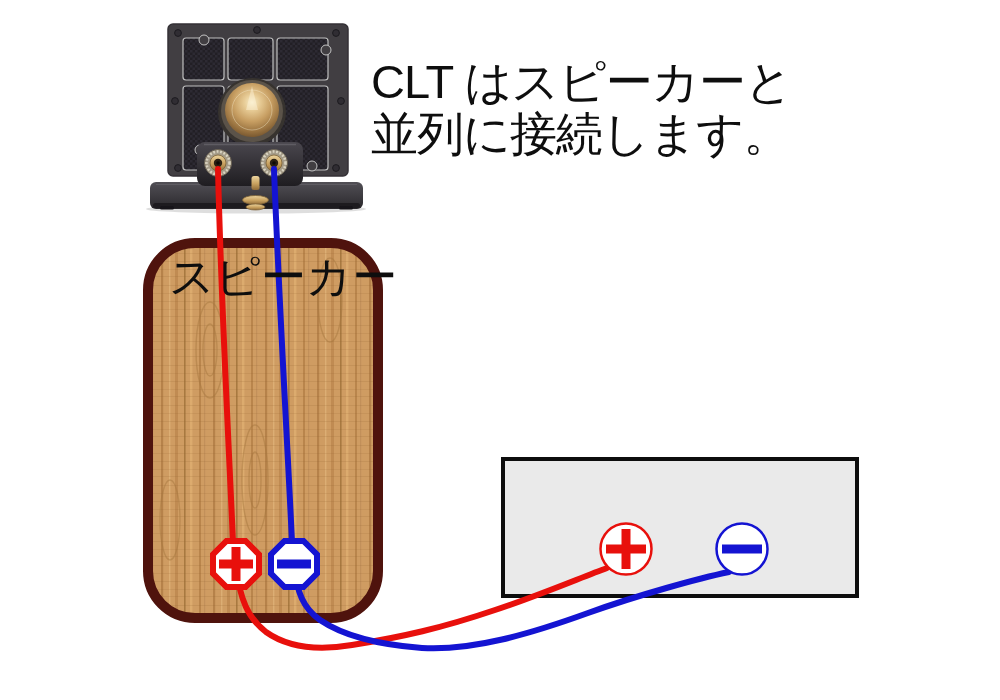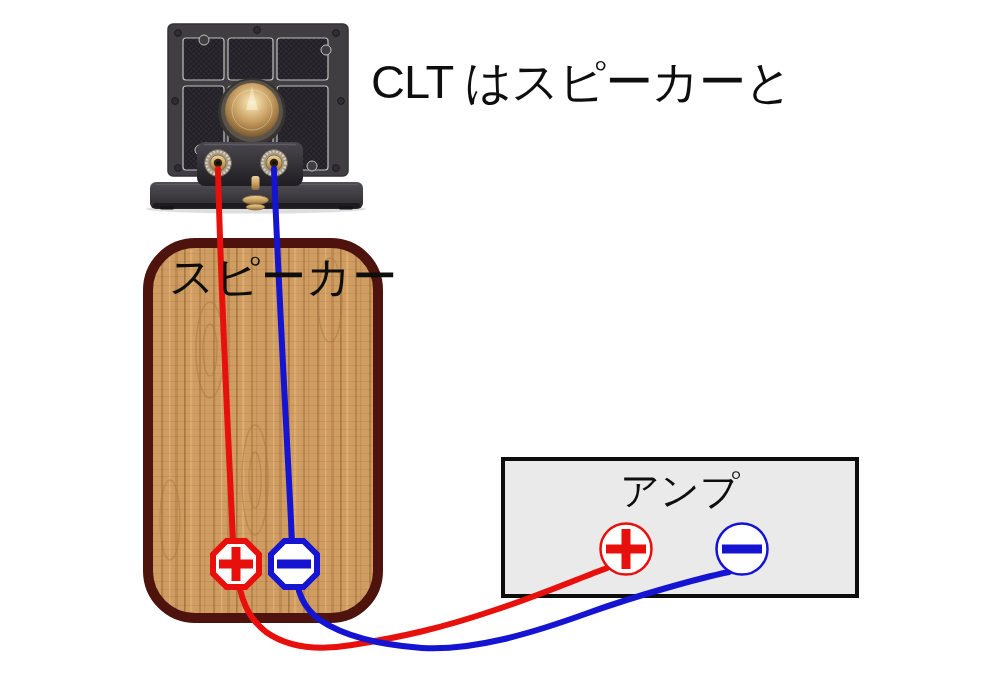--- a/index.html
+++ b/index.html
@@ -184,19 +184,19 @@
   <g>
     <circle cx="742" cy="549" r="25.5" fill="#ffffff" stroke="#1414d2" stroke-width="2.5"></circle>
     <g stroke="#1414d2" stroke-width="9" stroke-linecap="butt">
       <line x1="722" y1="549" x2="762" y2="549"></line>
     </g>
   </g>
 </svg>
 
   <div class="txt heading">
     <div>CLT はスピーカーと</div>
+    <div>並列に接続します。</div>
   </div>
 
   <div class="txt speaker-label">スピーカー</div>
 
-  <div class="txt amp-label">アンプ</div>
 
 </div>
 
 </body></html>

